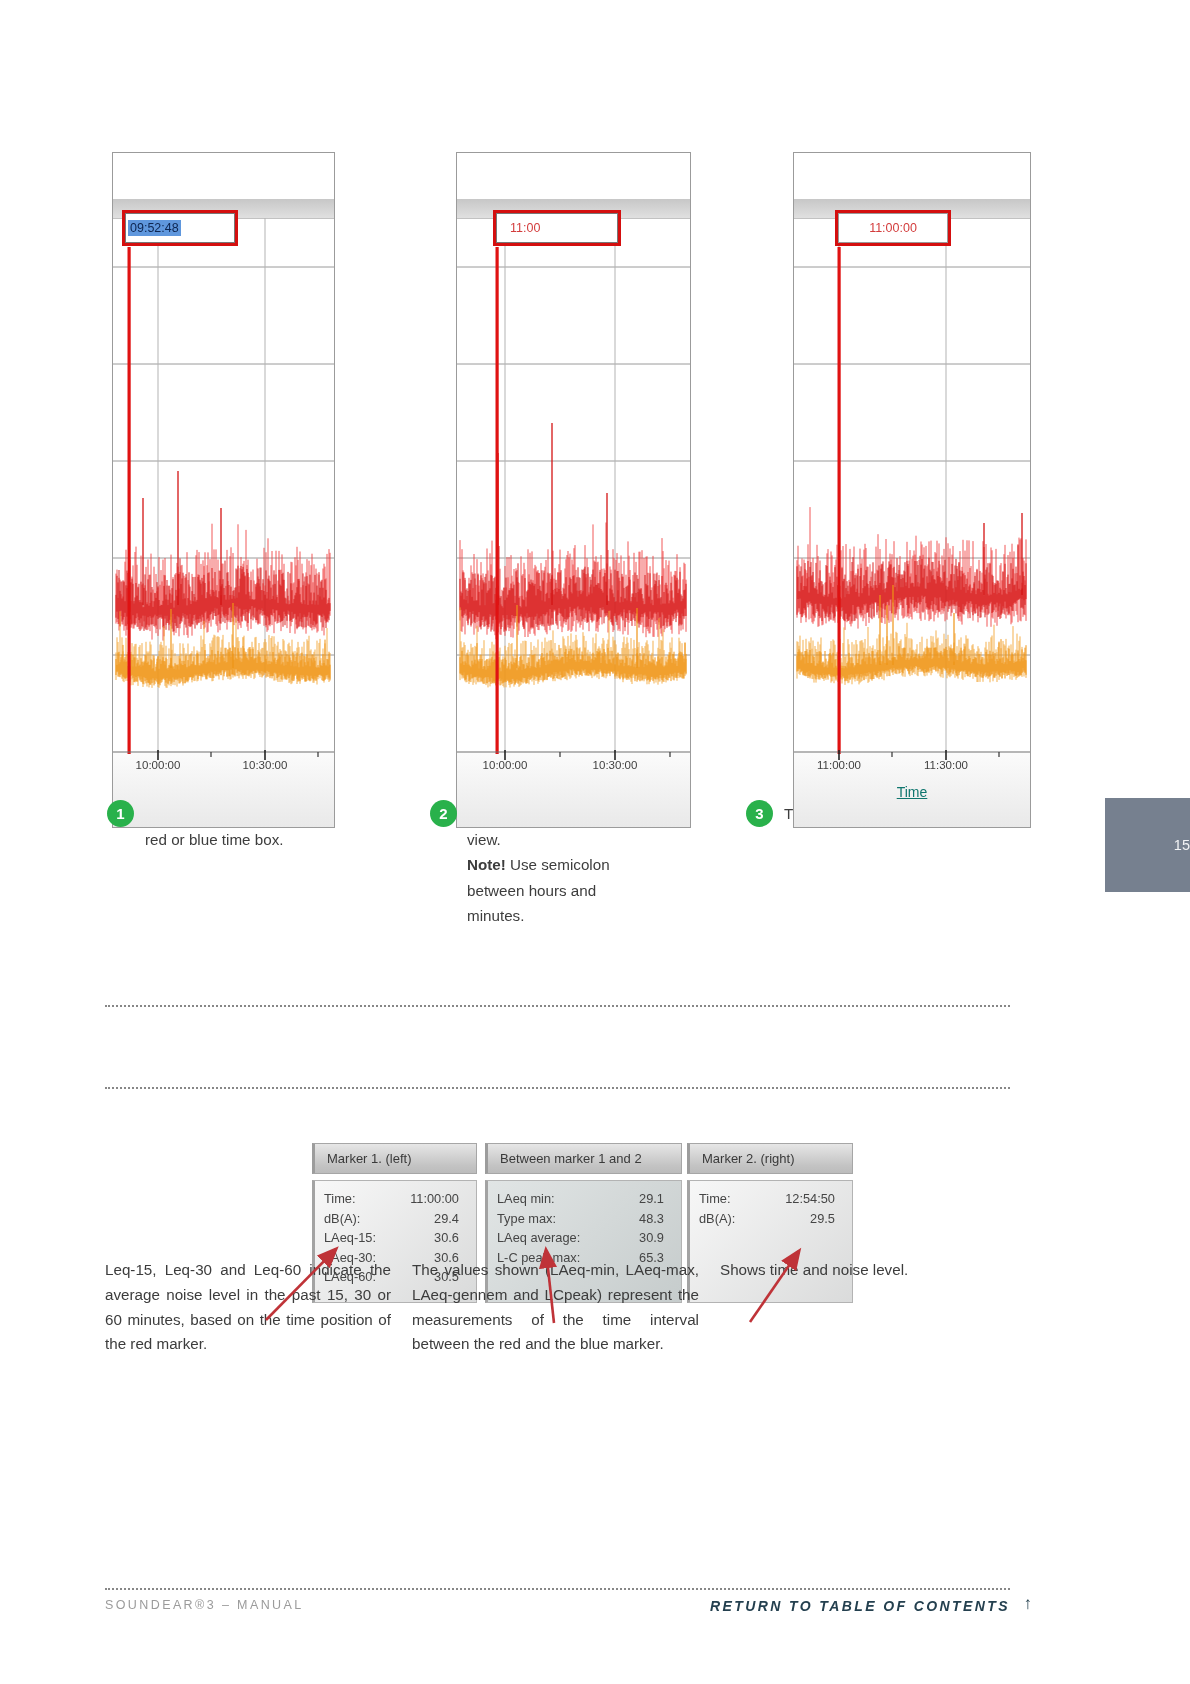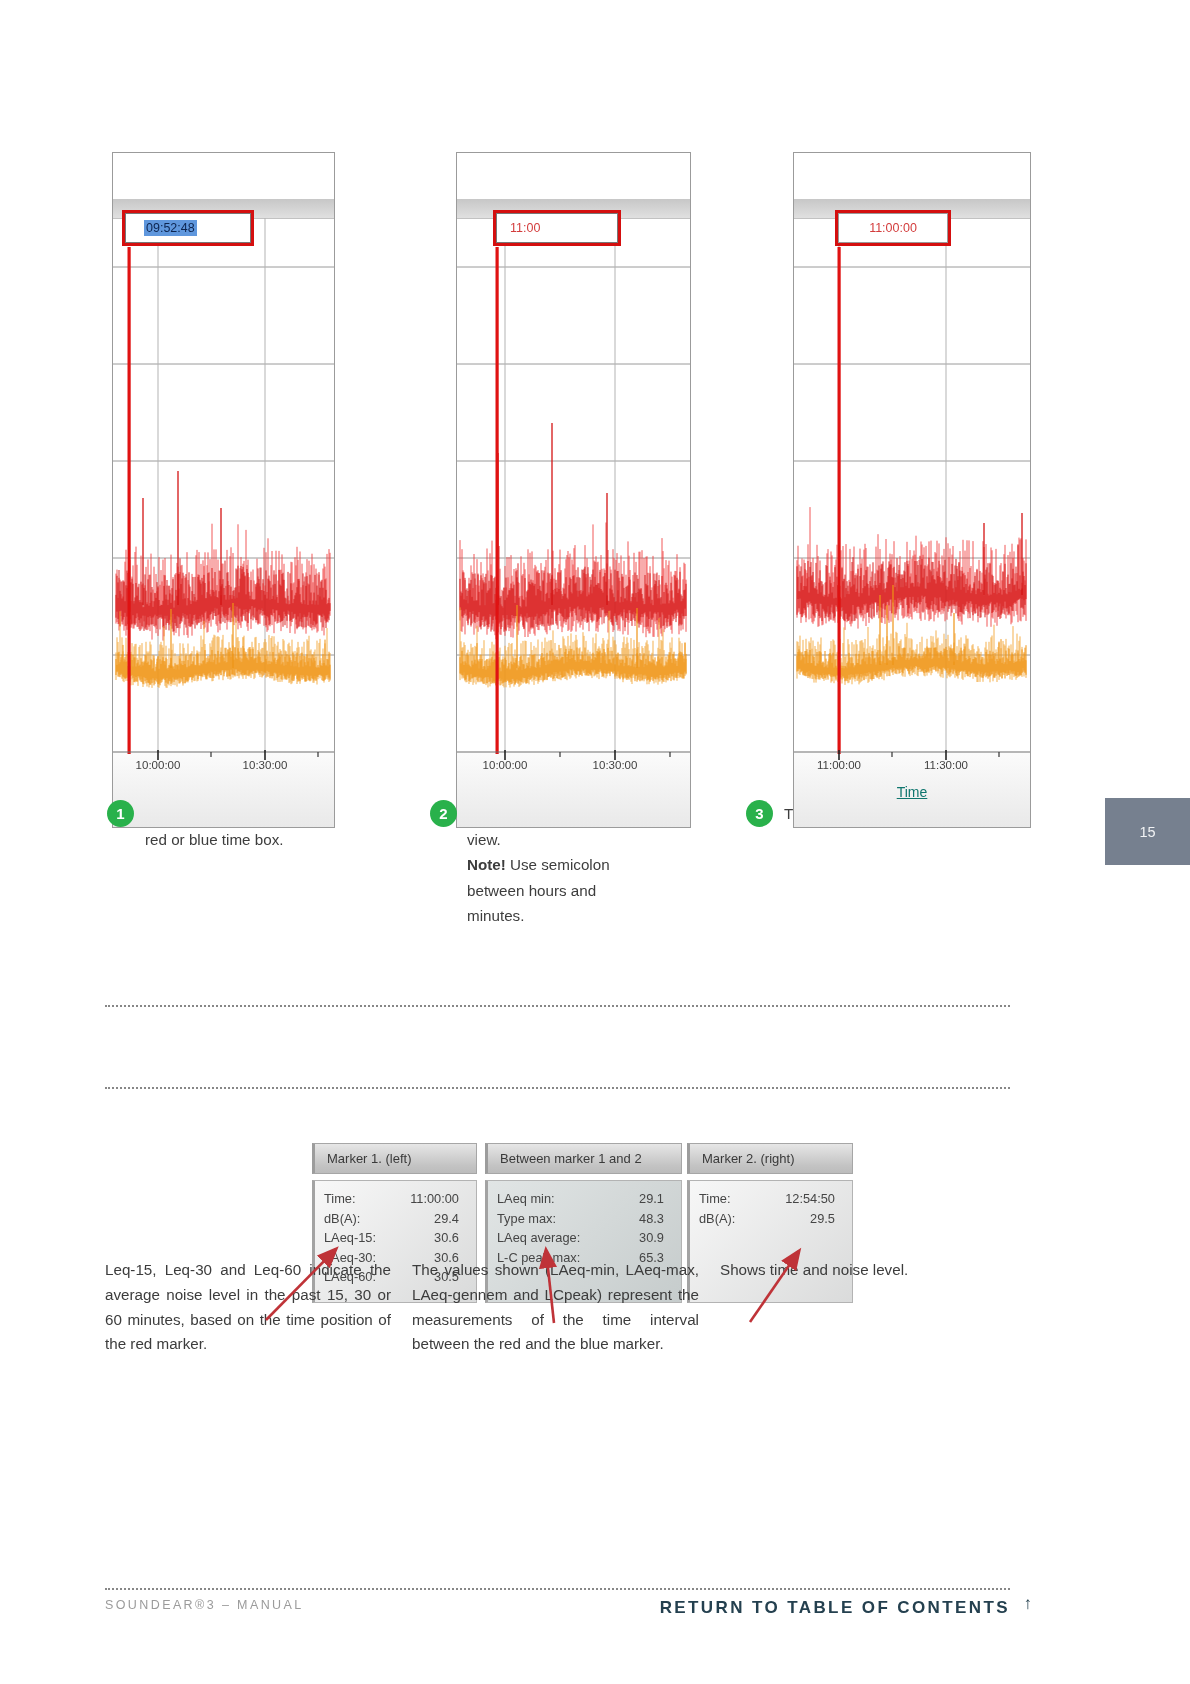--- a/index.html
+++ b/index.html
@@ -11,32 +11,32 @@
   .p1{left:112px;width:221px;}
   .p2{left:456px;width:233px;}
   .p3{left:793px;width:236px;}
   .strip{position:absolute;left:0;right:0;top:46px;height:19px;z-index:1;
          background:linear-gradient(#c7c7c7,#e0e0e0);border-bottom:1px solid #c2c2c2;}
   .axisarea{position:absolute;left:0;right:0;top:600px;bottom:0;z-index:1;
          background:linear-gradient(#fbfbfb,#e9e9e9);}
   .panel svg{position:absolute;left:0;top:0;z-index:2;}
   .timebox{position:absolute;z-index:4;background:#fff;border:3px solid #d40f0f;
          box-shadow:inset 0 0 0 1px #777;height:30px;font-size:12.5px;line-height:30px;}
-  .p1 .timebox{left:9px;top:57px;width:107px;padding-left:19px;}
+  .p1 .timebox{left:9px;top:57px;width:107px;padding-left:3px;}
   .p1 .timebox .sel{background:#5f97dd;color:#0d2550;padding:1px 2px;}
   .p2 .timebox{left:36px;top:57px;width:108px;padding-left:14px;color:#d33c3c;}
   .p3 .timebox{left:41px;top:57px;width:110px;text-align:center;color:#d33c3c;box-shadow:inset 0 0 0 1px #999;}
   .ticklabel{position:absolute;top:606px;width:70px;margin-left:-35px;text-align:center;
          z-index:3;font-size:11.5px;color:#3f3f3f;}
   .timeaxislabel{position:absolute;top:631px;left:0;right:0;text-align:center;z-index:3;
          font-size:14px;color:#0f766e;text-decoration:underline;}
 
   
-  .pagetab{position:absolute;left:1105px;top:798px;width:85px;height:67px;background:#76808f;
-         color:#f2f3f5;font-size:14.5px;display:flex;align-items:center;justify-content:center;}
+  .pagetab{position:absolute;left:1105px;top:798px;width:85px;height:94px;background:#76808f;
+         color:#f2f3f5;font-size:14.5px;display:flex;align-items:center;justify-content:flex-end;}
 
   
   .stepnum{position:absolute;width:27px;height:27px;border-radius:50%;background:#29b14b;
          color:#fff;font-weight:700;font-size:15px;display:flex;align-items:center;justify-content:center;z-index:5;}
   .steptext{position:absolute;font-size:15.2px;line-height:1.68;color:#3d3d3d;}
   .c1{left:107px;top:800px;} .t1{left:145px;top:801px;width:172px;}
   .c2{left:430px;top:800px;} .t2{left:467px;top:801px;width:178px;}
   .c3{left:746px;top:800px;} .t3{left:784px;top:801px;width:210px;}
 
   
@@ -62,22 +62,22 @@
   .caption{position:absolute;top:1258px;font-size:15.2px;line-height:1.63;color:#3c3c3c;}
   .cap1{left:105px;width:286px;text-align:justify;}
   .cap2{left:412px;width:287px;text-align:justify;}
   .cap3{left:720px;width:215px;}
 
   
   .arrows{position:absolute;left:0;top:0;pointer-events:none;z-index:6;}
 
   
   .footer-left{position:absolute;left:105px;top:1598px;font-size:12.5px;letter-spacing:2.4px;color:#9b9b9b;}
-  .footer-right{position:absolute;right:180px;top:1598px;font-size:17px;letter-spacing:2.4px;
-         font-weight:700;color:#24404f;}
+  .footer-right{position:absolute;right:180px;top:1598px;font-size:14px;letter-spacing:2.4px;
+         font-weight:700;color:#24404f;font-style:italic;}
   .footer-arrow{position:absolute;right:158px;top:1594px;font-size:17px;font-weight:700;color:#24404f;}
 </style>
 </head>
 <body>
 
 <div class="page">
 
   <div class="panel p1">
     <div class="strip"></div>
     <div class="axisarea"></div>

